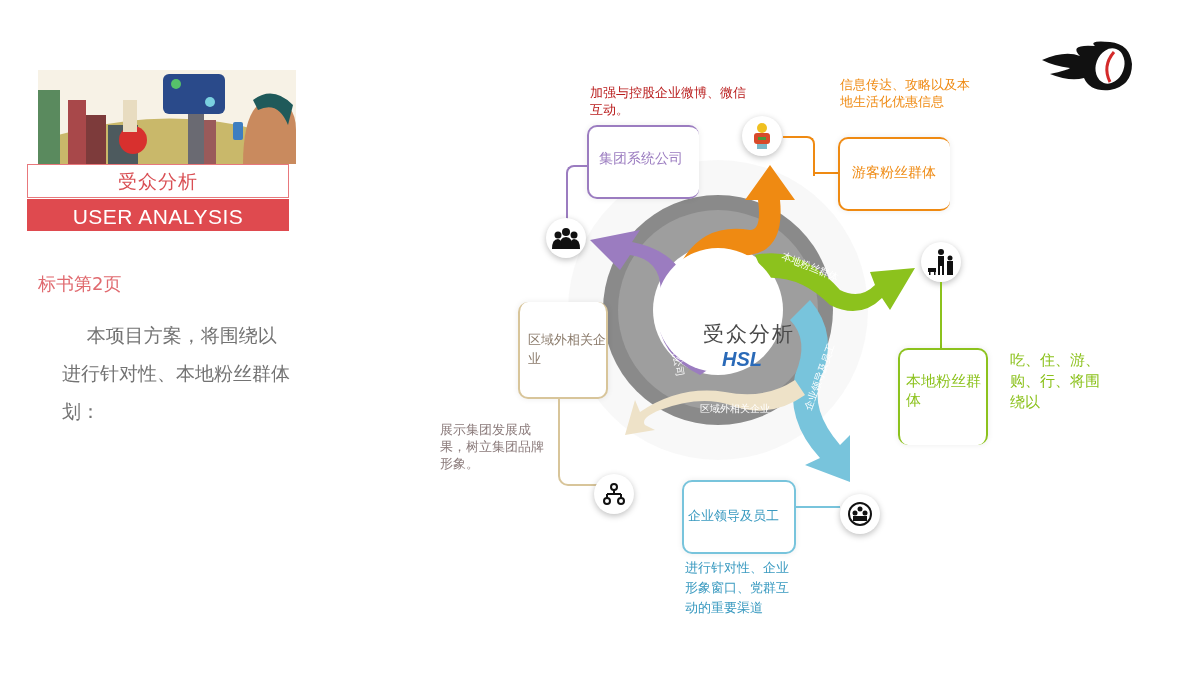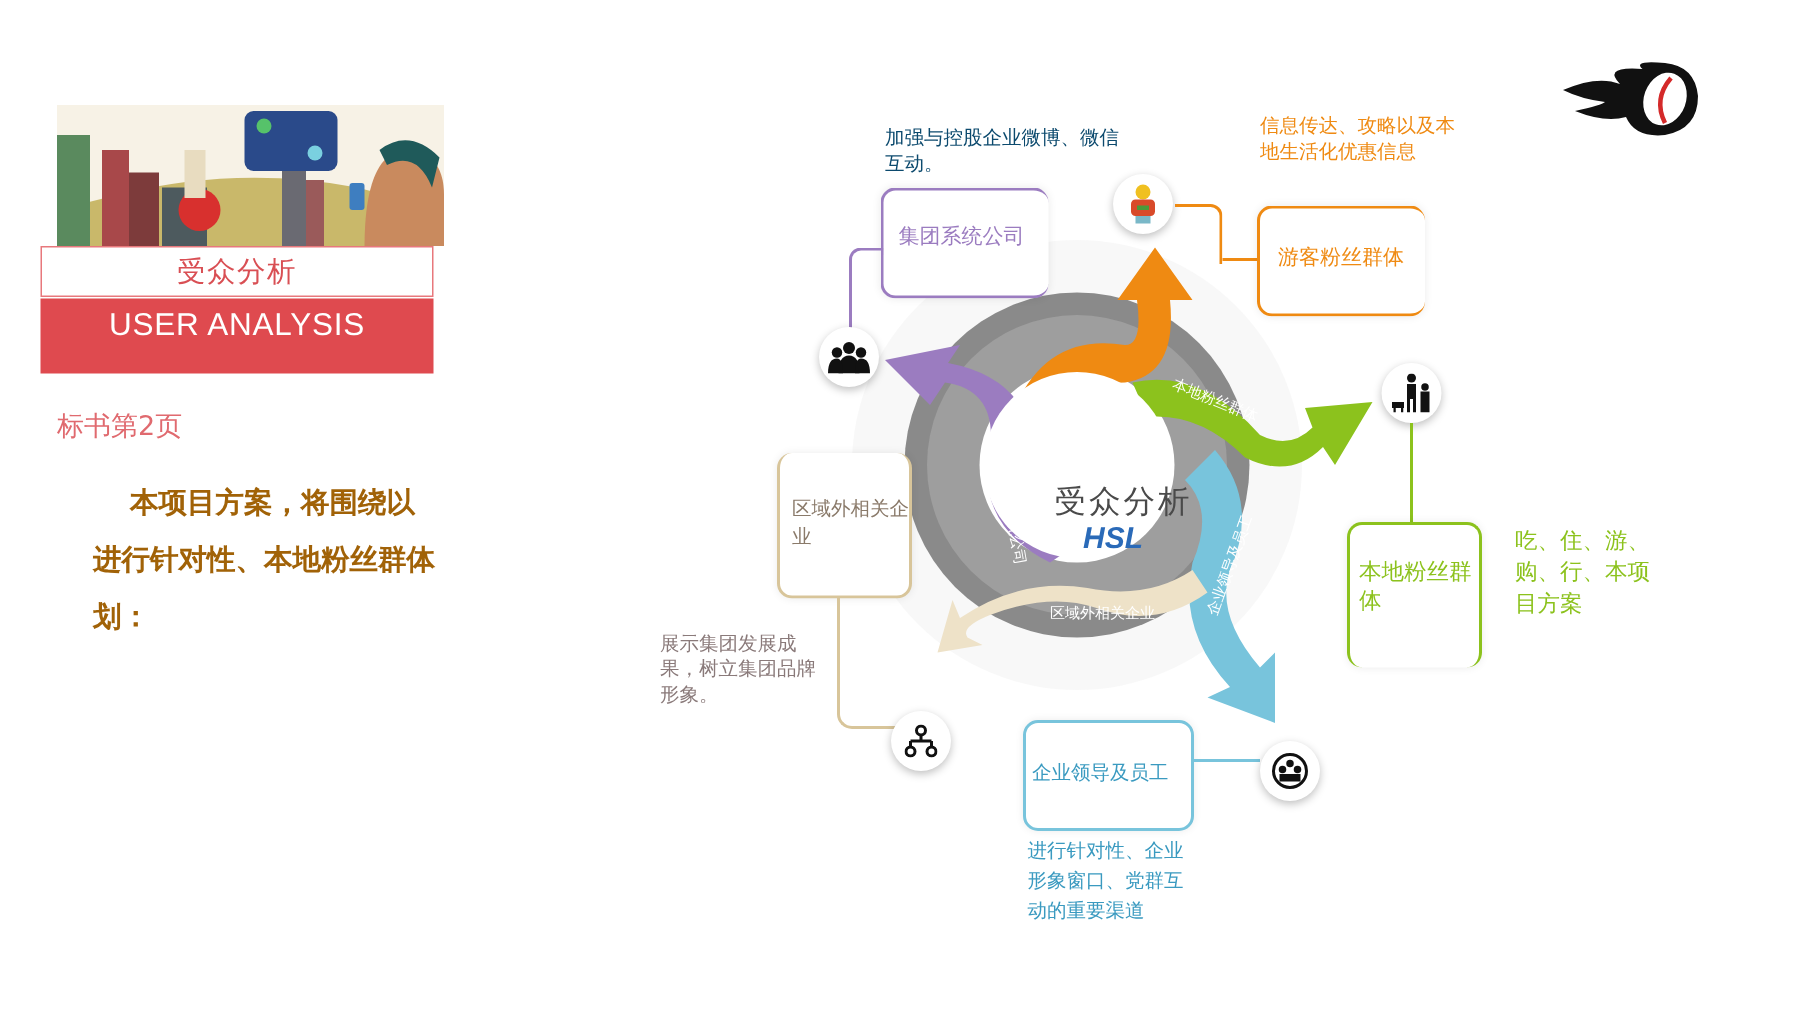--- a/index.html
+++ b/index.html
@@ -3,24 +3,24 @@
 <meta charset="utf-8">
 <style>
   html, body { margin:0; padding:0; }
   body { width:1200px; height:675px; background:#ffffff; position:relative; overflow:hidden;
          font-family:"DejaVu Sans","Liberation Sans",sans-serif; }
   .abs { position:absolute; }
   
   .banner-img { left:38px; top:70px; width:258px; height:94px; overflow:hidden; }
   .title-box { left:27px; top:164px; width:262px; height:34px; border:1px solid #e8787c; box-sizing:border-box;
                background:#fff; color:#d94f54; font-size:19px; text-align:center; line-height:32px; letter-spacing:1px; }
-  .title-en { left:27px; top:199px; width:262px; height:50px; background:#df4a4f; color:#fff;
+  .title-en { left:27px; top:199px; width:262px; height:32px; background:#df4a4f; color:#fff;
               font-family:"Liberation Sans",sans-serif; font-size:21px; text-align:center; line-height:36px; letter-spacing:0.5px; }
   .page-no { left:38px; top:256px; color:#e06a6f; font-size:18px;margin-top:16px; }
-  .intro { left:62px; top:316px; width:275px; color:#a16207; font-size:19px; line-height:38px;font-weight:bold; }
+  .intro { left:62px; top:316px; width:275px; color:#737373; font-size:19px; line-height:38px; }
   .intro p { margin:0; }
   
   .note { font-size:13px; line-height:17px; }
   .node-box { background:#fff; border-radius:10px; box-shadow:0 0 6px rgba(0,0,0,0.08); }
   .node-label { font-size:14px; line-height:19px; }
   .icon-circle { width:40px; height:40px; border-radius:50%; background:#fff; box-shadow:0 2px 6px rgba(0,0,0,0.25);
                  display:flex; align-items:center; justify-content:center; }
   .center-title { font-size:21px; color:#4a4a4a; letter-spacing:2px; }
 </style>
 </head>
@@ -87,21 +87,21 @@
 
 <div class="abs" style="left:686px;top:268px;transform:rotate(-38deg);font-size:10px;color:#fff;">游客粉丝群体</div>
 <div class="abs" style="left:780px;top:260px;transform:rotate(22deg);font-size:10px;color:#fff;">本地粉丝群体</div>
 <div class="abs" style="left:785px;top:370px;transform:rotate(-70deg);font-size:10px;color:#fff;">企业领导及员工</div>
 <div class="abs" style="left:700px;top:402px;font-size:10px;color:#fff;">区域外相关企业</div>
 <div class="abs" style="left:645px;top:340px;transform:rotate(80deg);font-size:10px;color:#fff;">集团系统公司</div>
 
 <div class="abs center-title" style="left:703px;top:320px;">受众分析</div>
 <div class="abs" style="left:722px;top:348px;font-family:'Liberation Sans',sans-serif;font-weight:bold;font-style:italic;font-size:20px;color:#2a6ab8;">HSL</div>
 
-<div class="abs note" style="left:590px;top:84px;width:160px;color:#0c4a6e;">加强与控股企业微博、微信互动。</div>
+<div class="abs note" style="left:590px;top:84px;width:160px;color:#b91c1c;">加强与控股企业微博、微信互动。</div>
 <div class="abs node-box" style="left:587px;top:125px;width:110px;height:70px;border-left:2px solid #9b7cc0;border-top:2px solid #9b7cc0;border-bottom:2px solid #9b7cc0;">
   <div class="node-label" style="color:#9b7cc0;margin:22px 0 0 10px;">集团系统公司</div>
 </div>
 <div class="abs" style="left:566px;top:165px;width:21px;height:60px;border-left:2px solid #9b7cc0;border-top:2px solid #9b7cc0;border-top-left-radius:8px;"></div>
 <div class="abs icon-circle" style="left:546px;top:218px;">
   <svg width="28" height="22" viewBox="0 0 28 22">
       <circle cx="14" cy="5" r="4" fill="#111"></circle>
       <circle cx="6" cy="8" r="3.5" fill="#111"></circle>
       <circle cx="22" cy="8" r="3.5" fill="#111"></circle>
       <path d="M7 22 Q7 10 14 10 Q21 10 21 22 Z" fill="#111"></path>
@@ -135,21 +135,21 @@
       <rect x="21" y="12" width="6" height="14" fill="#111"></rect>
       <rect x="2" y="19" width="8" height="4" fill="#111"></rect>
       <rect x="3" y="23" width="1.5" height="3" fill="#111"></rect>
       <rect x="8" y="23" width="1.5" height="3" fill="#111"></rect>
     </svg>
 </div>
 <div class="abs" style="left:940px;top:282px;height:68px;border-left:2px solid #8cc21d;"></div>
 <div class="abs node-box" style="left:898px;top:348px;width:86px;height:95px;border-left:2px solid #8cc21d;border-top:2px solid #8cc21d;border-right:2px solid #8cc21d;">
   <div class="node-label" style="color:#8cc21d;margin:22px 0 0 6px;font-size:15px;">本地粉丝群体</div>
 </div>
-<div class="abs note" style="left:1010px;top:350px;width:96px;color:#8cc21d;font-size:15px;line-height:21px;">吃、住、游、购、行、本项目方案</div>
+<div class="abs note" style="left:1010px;top:350px;width:96px;color:#8cc21d;font-size:15px;line-height:21px;">吃、住、游、购、行、将围绕以</div>
 
 <div class="abs node-box" style="left:682px;top:480px;width:110px;height:70px;border:2px solid #78c4dc;">
   <div class="node-label" style="color:#3a9ac0;margin:24px 0 0 4px;font-size:13px;">企业领导及员工</div>
 </div>
 <div class="abs" style="left:794px;top:506px;width:46px;border-top:2px solid #78c4dc;"></div>
 <div class="abs icon-circle" style="left:840px;top:494px;">
   <svg width="26" height="26" viewBox="0 0 26 26">
       <circle cx="13" cy="13" r="11" fill="none" stroke="#111" stroke-width="2"></circle>
       <circle cx="13" cy="8" r="2.5" fill="#111"></circle>
       <circle cx="8" cy="12" r="2.5" fill="#111"></circle>

